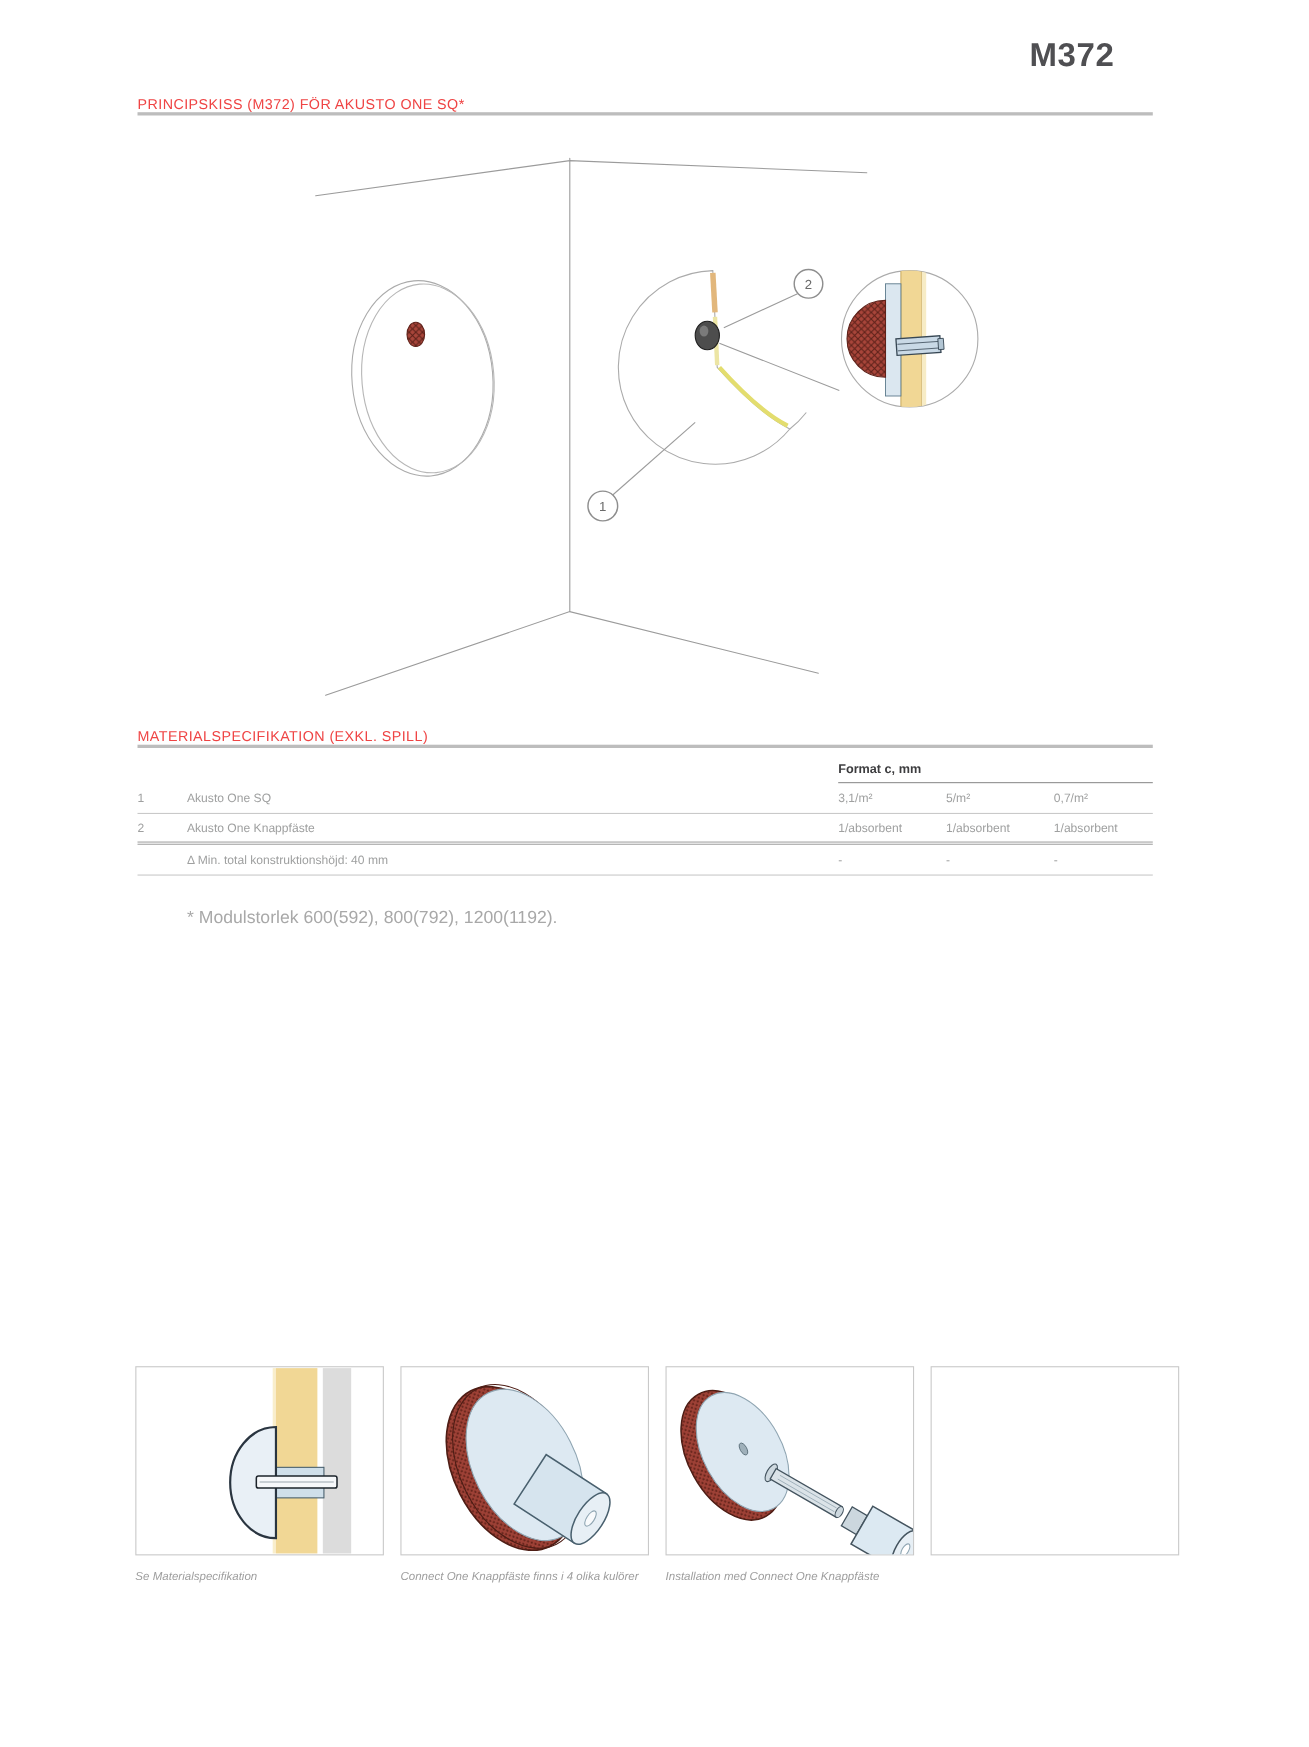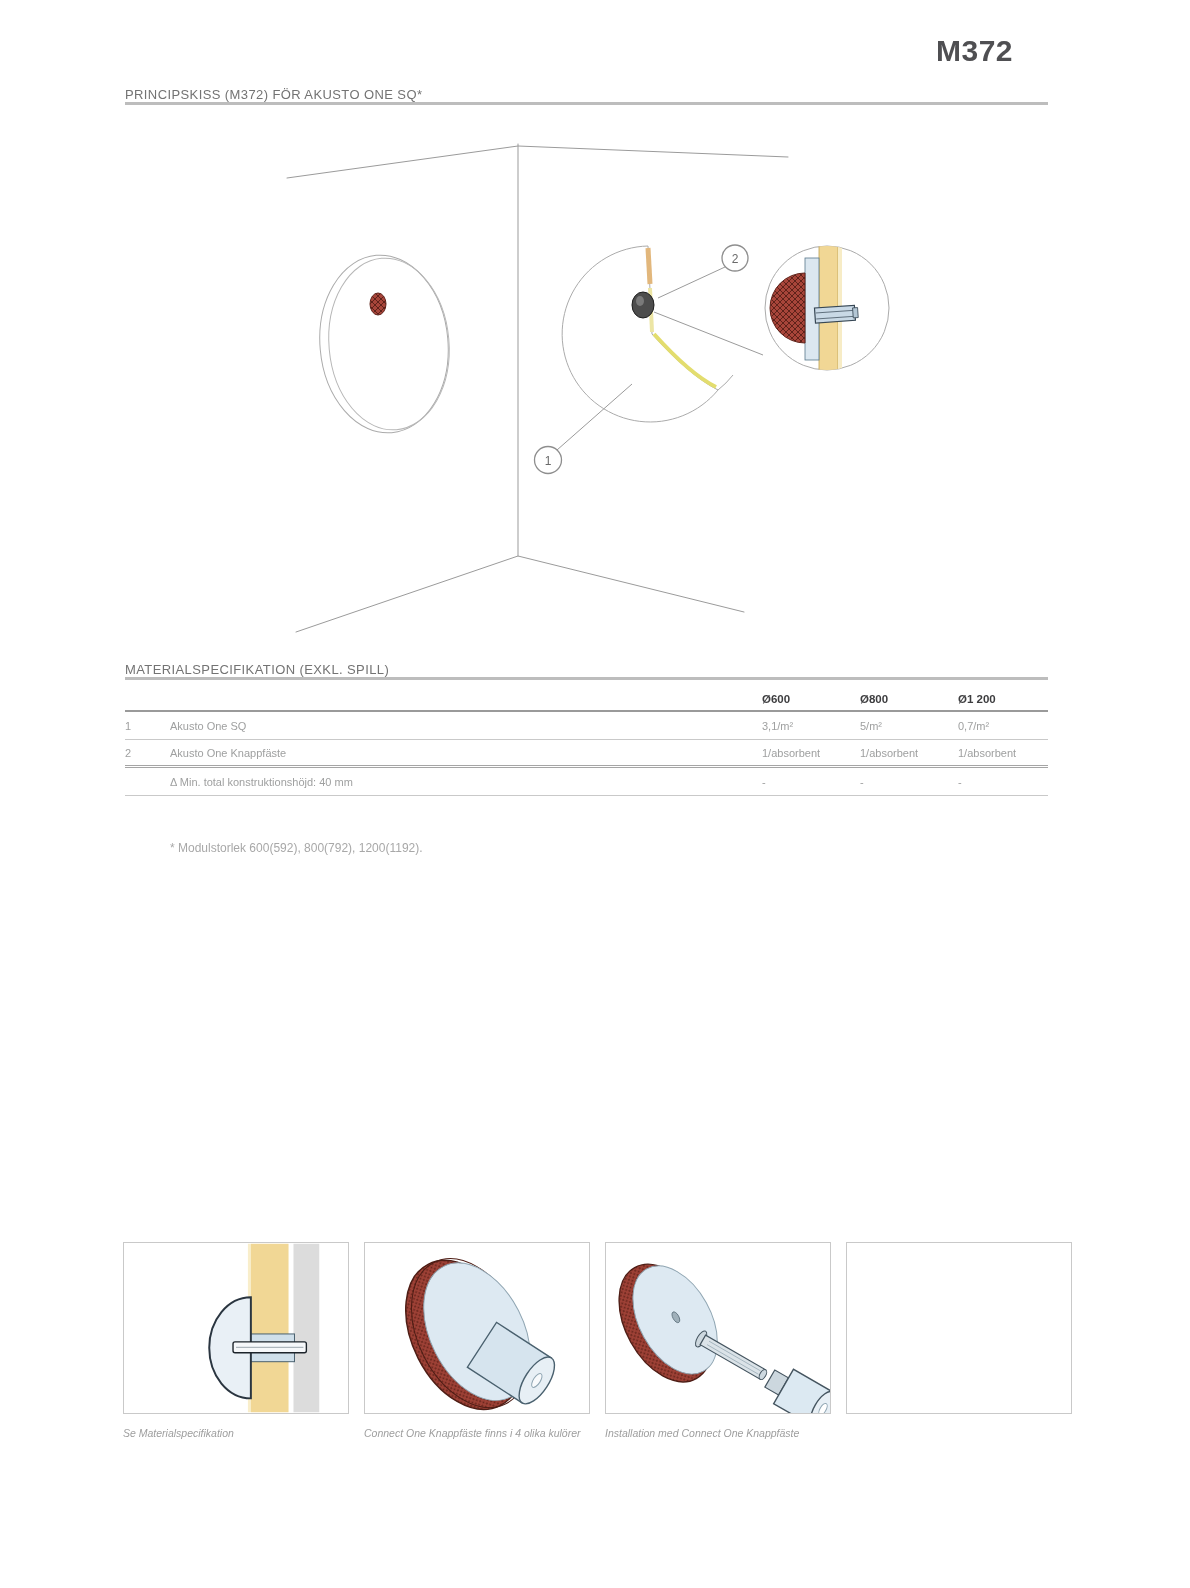--- a/index.html
+++ b/index.html
@@ -18,21 +18,21 @@
     right: 142px;
     font-size: 30px;
     font-weight: 700;
     color: #4f4f52;
     letter-spacing: 0.5px;
   }
   .sec-head {
     position: absolute;
     left: 125px;
     font-size: 13px;
-    color: #737373;
+    color: #ef4444;
     letter-spacing: 0.4px;
   }
   .rule {
     position: absolute;
     left: 125px;
     width: 923px;
     height: 3px;
     background: #bdbdbd;
   }
   .main-diagram {
@@ -73,23 +73,22 @@
     color: #3d3d3f;
   }
   .t-cols { height: 24px; border-bottom: 2px solid #9a9a9a; }
   .t-colhead { font-weight: 700; font-size: 11.5px; color: #3d3d3f; }
   .t-data { height: 28px; border-bottom: 1px solid #c9c9c9; }
   .t-data.r2 { border-bottom: 3px double #a5a5a5; }
   .footnote {
     position: absolute;
     left: 170px;
     top: 826px;
-    font-size: 12px;
+    font-size: 16px;
     color: #a8a8a8;
-    margin-top: 15px;
   }
   
   .fig {
     position: absolute;
     top: 1242px;
     width: 226px;
     height: 172px;
     border: 1px solid #c9c9c9;
     background: #fff;
   }
@@ -172,26 +171,23 @@
           <rect x="583" y="181.5" width="5" height="10" fill="#b3c6d4" stroke="#374754" stroke-width="0.8"></rect>
         </g>
       </g>
     </g>
   </svg>
 
   <div class="sec-head" style="top:662px">MATERIALSPECIFIKATION (EXKL. SPILL)</div>
   <div class="rule" style="top:677px"></div>
 
   <div class="spec-table">
-    <div class="t-row t-cols">
-      <div></div>
-        <div></div>
-      <div class="t-colhead">Ø600</div>
-      <div class="t-colhead">Ø800</div>
-      <div class="t-colhead">Ø1 200</div>
+    <div class="t-row t-format-row">
+      <div style="grid-column:1/3"></div>
+      <div class="t-format">Format c, mm</div>
     </div>
     <div class="t-row t-data r1">
       <div>1</div>
       <div>Akusto One SQ</div>
       <div>3,1/m²</div>
       <div>5/m²</div>
       <div>0,7/m²</div>
     </div>
     <div class="t-row t-data r2">
       <div>2</div>

